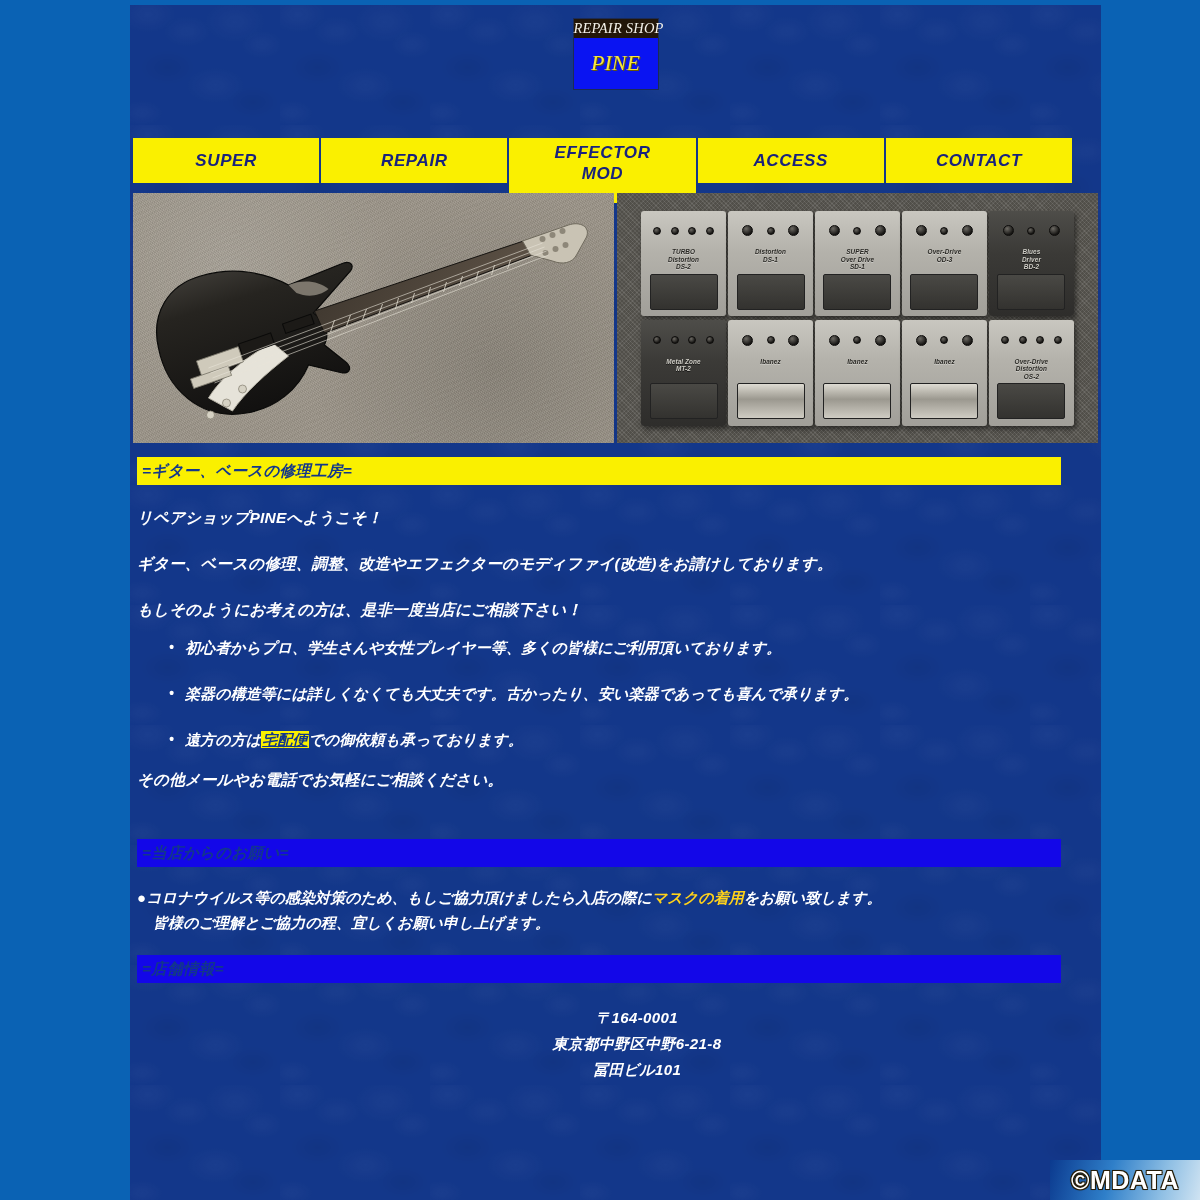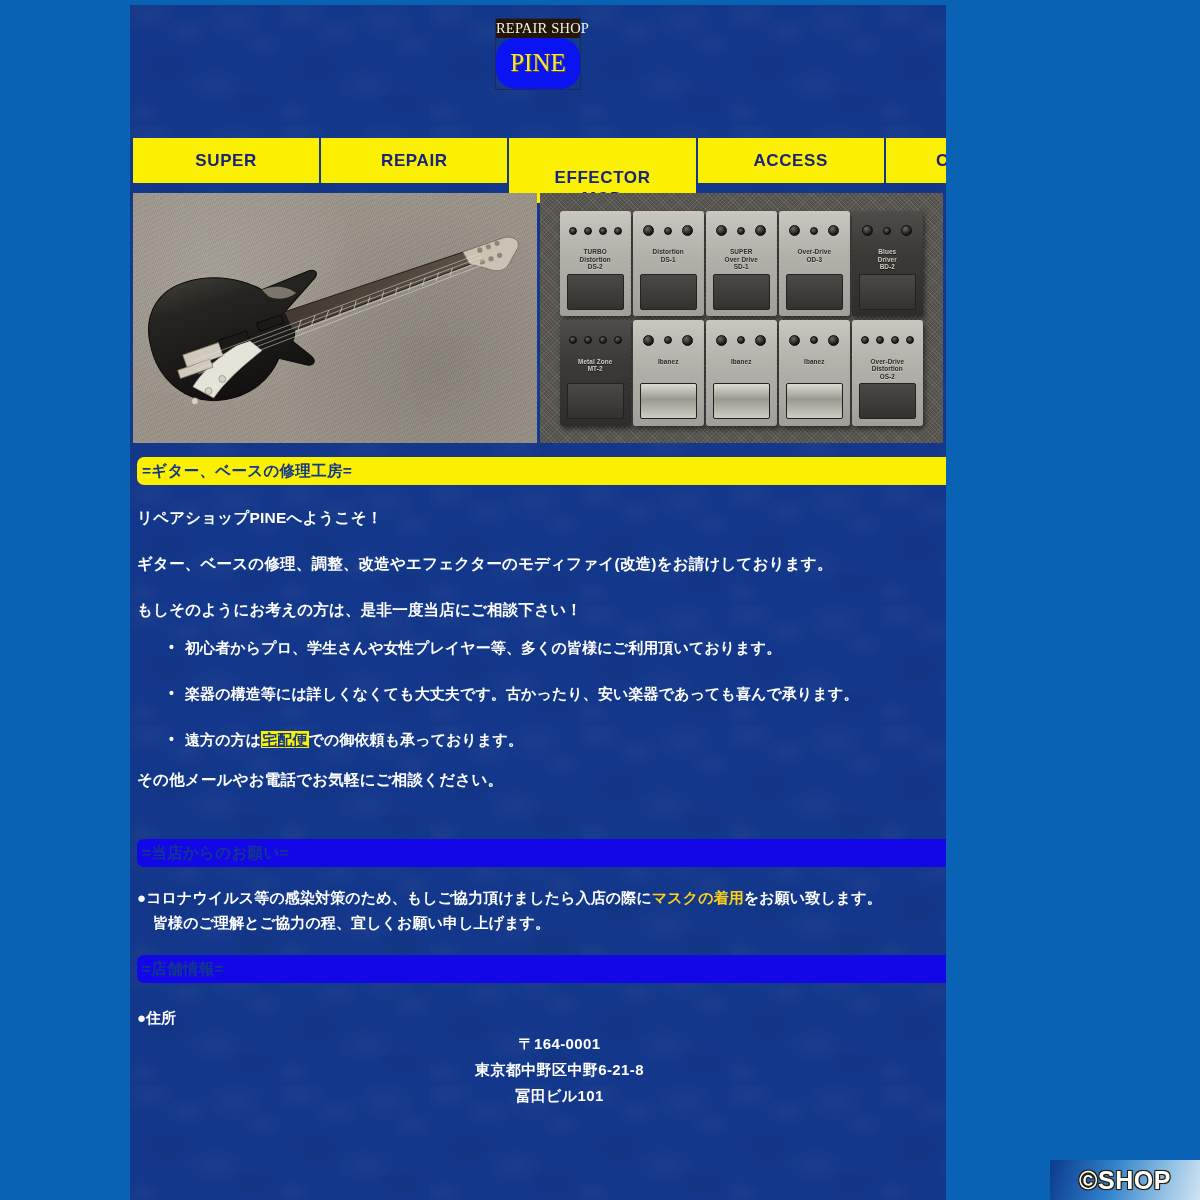--- a/index.html
+++ b/index.html
@@ -21,35 +21,36 @@
     position: relative;
     width: 1200px;
     height: 1200px;
     background: #0a62b4;
   }
 
   .content {
     position: absolute;
     left: 130px;
     top: 5px;
-    width: 816px;
+    width: 971px;
     height: 1195px;
     background-color: #13378a;
     background-image:
       radial-gradient(ellipse 40px 26px at 12% 8%, rgba(255,255,255,.035), rgba(255,255,255,0) 70%),
       radial-gradient(ellipse 34px 22px at 38% 22%, rgba(255,255,255,.03), rgba(255,255,255,0) 70%),
       radial-gradient(ellipse 44px 30px at 70% 14%, rgba(255,255,255,.03), rgba(255,255,255,0) 70%),
       radial-gradient(ellipse 30px 20px at 88% 33%, rgba(255,255,255,.03), rgba(255,255,255,0) 70%),
       radial-gradient(ellipse 38px 24px at 25% 52%, rgba(0,0,0,.05), rgba(0,0,0,0) 70%),
       radial-gradient(ellipse 42px 26px at 57% 67%, rgba(255,255,255,.03), rgba(255,255,255,0) 70%),
       radial-gradient(ellipse 36px 22px at 82% 81%, rgba(0,0,0,.05), rgba(0,0,0,0) 70%),
       radial-gradient(ellipse 30px 18px at 8%  90%, rgba(255,255,255,.03), rgba(255,255,255,0) 70%);
     background-size: 150px 120px, 150px 120px, 150px 120px, 150px 120px,
                      150px 120px, 150px 120px, 150px 120px, 150px 120px;
     overflow: hidden;
+    font-style: italic;
   }
 
   
   .header {
     position: relative;
     height: 122px;
   }
   .logo {
     position: absolute;
     left: 50%;
@@ -66,27 +67,26 @@
     letter-spacing: .2px;
     text-align: center;
     line-height: 18px;
     height: 19px;
     white-space: nowrap;
   }
   .logo-bottom {
     background: #0a14f2;
     color: #f5e53f;
     font-family: "Liberation Serif", "DejaVu Serif", serif;
-    font-size: 25px;
+    font-size: 22px;
     font-weight: 400;
     text-align: center;
     line-height: 49px;
     height: 51px;
     text-shadow: 1px 1px 0 #6b5a00;
-    border-radius: 20px;
   }
 
   
   .nav {
     position: relative;
     height: 68px;
     padding: 0 0 0 0;
   }
   .nav-inner {
     position: absolute;
@@ -107,21 +107,21 @@
     height: 45px;
     border-right: 2px solid #13378a;
     letter-spacing: .6px;
     cursor: pointer;
     line-height: 21px;
     overflow: hidden;
   }
   .nav-item:last-child { border-right: none; }
   .nav-item.two-line {
     height: 65px;
-    padding-top: 29px;
+    padding-top: 4px;
   }
 
   
   .hero {
     display: flex;
     margin-top: -2px;
     height: 250px;
     padding: 0 3px;
     gap: 3px;
   }
@@ -209,21 +209,20 @@
     padding: 14px 0 0 7px;
     color: #ffffff;
   }
   .sec-head {
     width: 924px;
     font-size: 15.5px;
     font-weight: bold;
     padding: 4px 5px 5px 5px;
     letter-spacing: .3px;
     line-height: 19px;
-    border-radius: 7px;
   }
   .sec-head.yellow { background: #faf000; color: #13378a; }
   .sec-head.blue   { background: #1307e8; color: #13378a; }
 
   p.para {
     font-size: 15.5px;
     font-weight: bold;
     color: #ffffff;
     line-height: 22px;
     letter-spacing: .2px;
@@ -582,25 +581,24 @@
       <div class="sec-head blue" style="margin-top:48px">=当店からのお願い=</div>
 
       <div class="notice">
         <span>●コロナウイルス等の感染対策のため、もしご協力頂けましたら入店の際に</span><span class="mask-hl">マスクの着用</span><span>をお願い致します。</span>
         <span class="indent">皆様のご理解とご協力の程、宜しくお願い申し上げます。</span>
       </div>
 
       <div class="sec-head blue" style="margin-top:20px">=店舗情報=</div>
 
       <div class="info-block">
-        <div>●住所</div>
         <span class="addr-line">〒164-0001</span>
         <span class="addr-line">東京都中野区中野6-21-8</span>
         <span class="addr-line">冨田ビル101</span>
       </div>
 
     </div>
   </div>
 
   <div class="watermark">
-    <span>©SHOP</span>
+    <span>©MDATA</span>
   </div>
 </div>
 
 </body></html>

